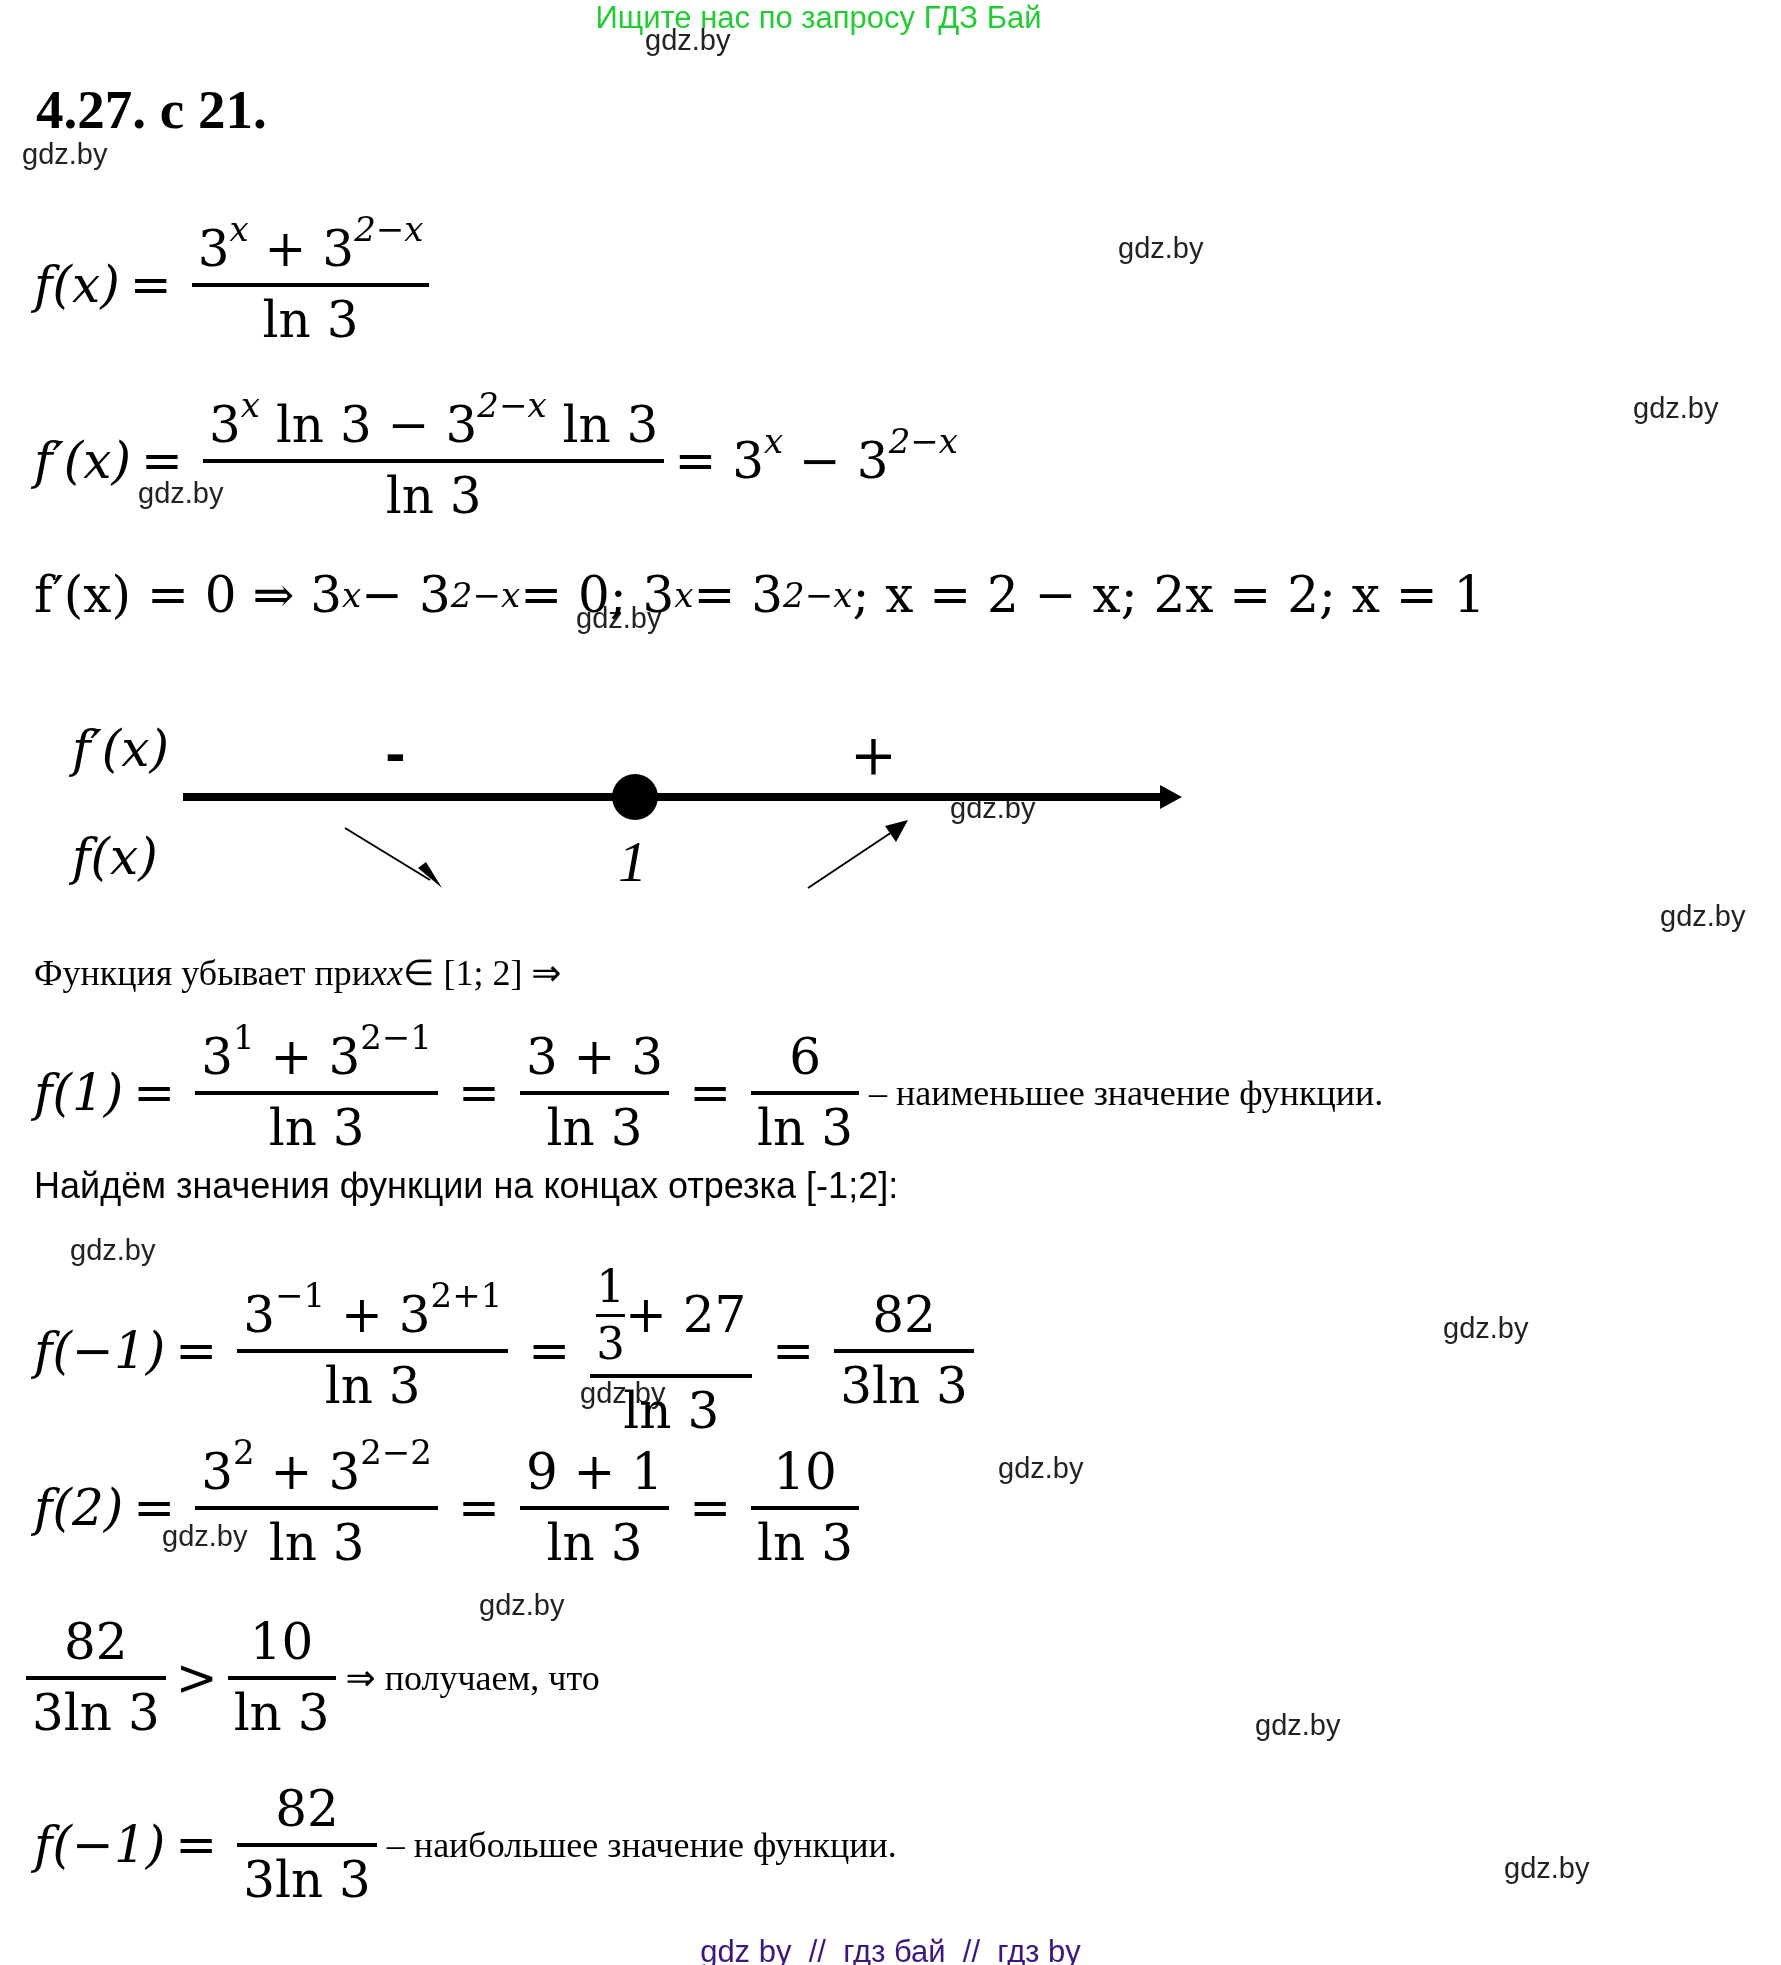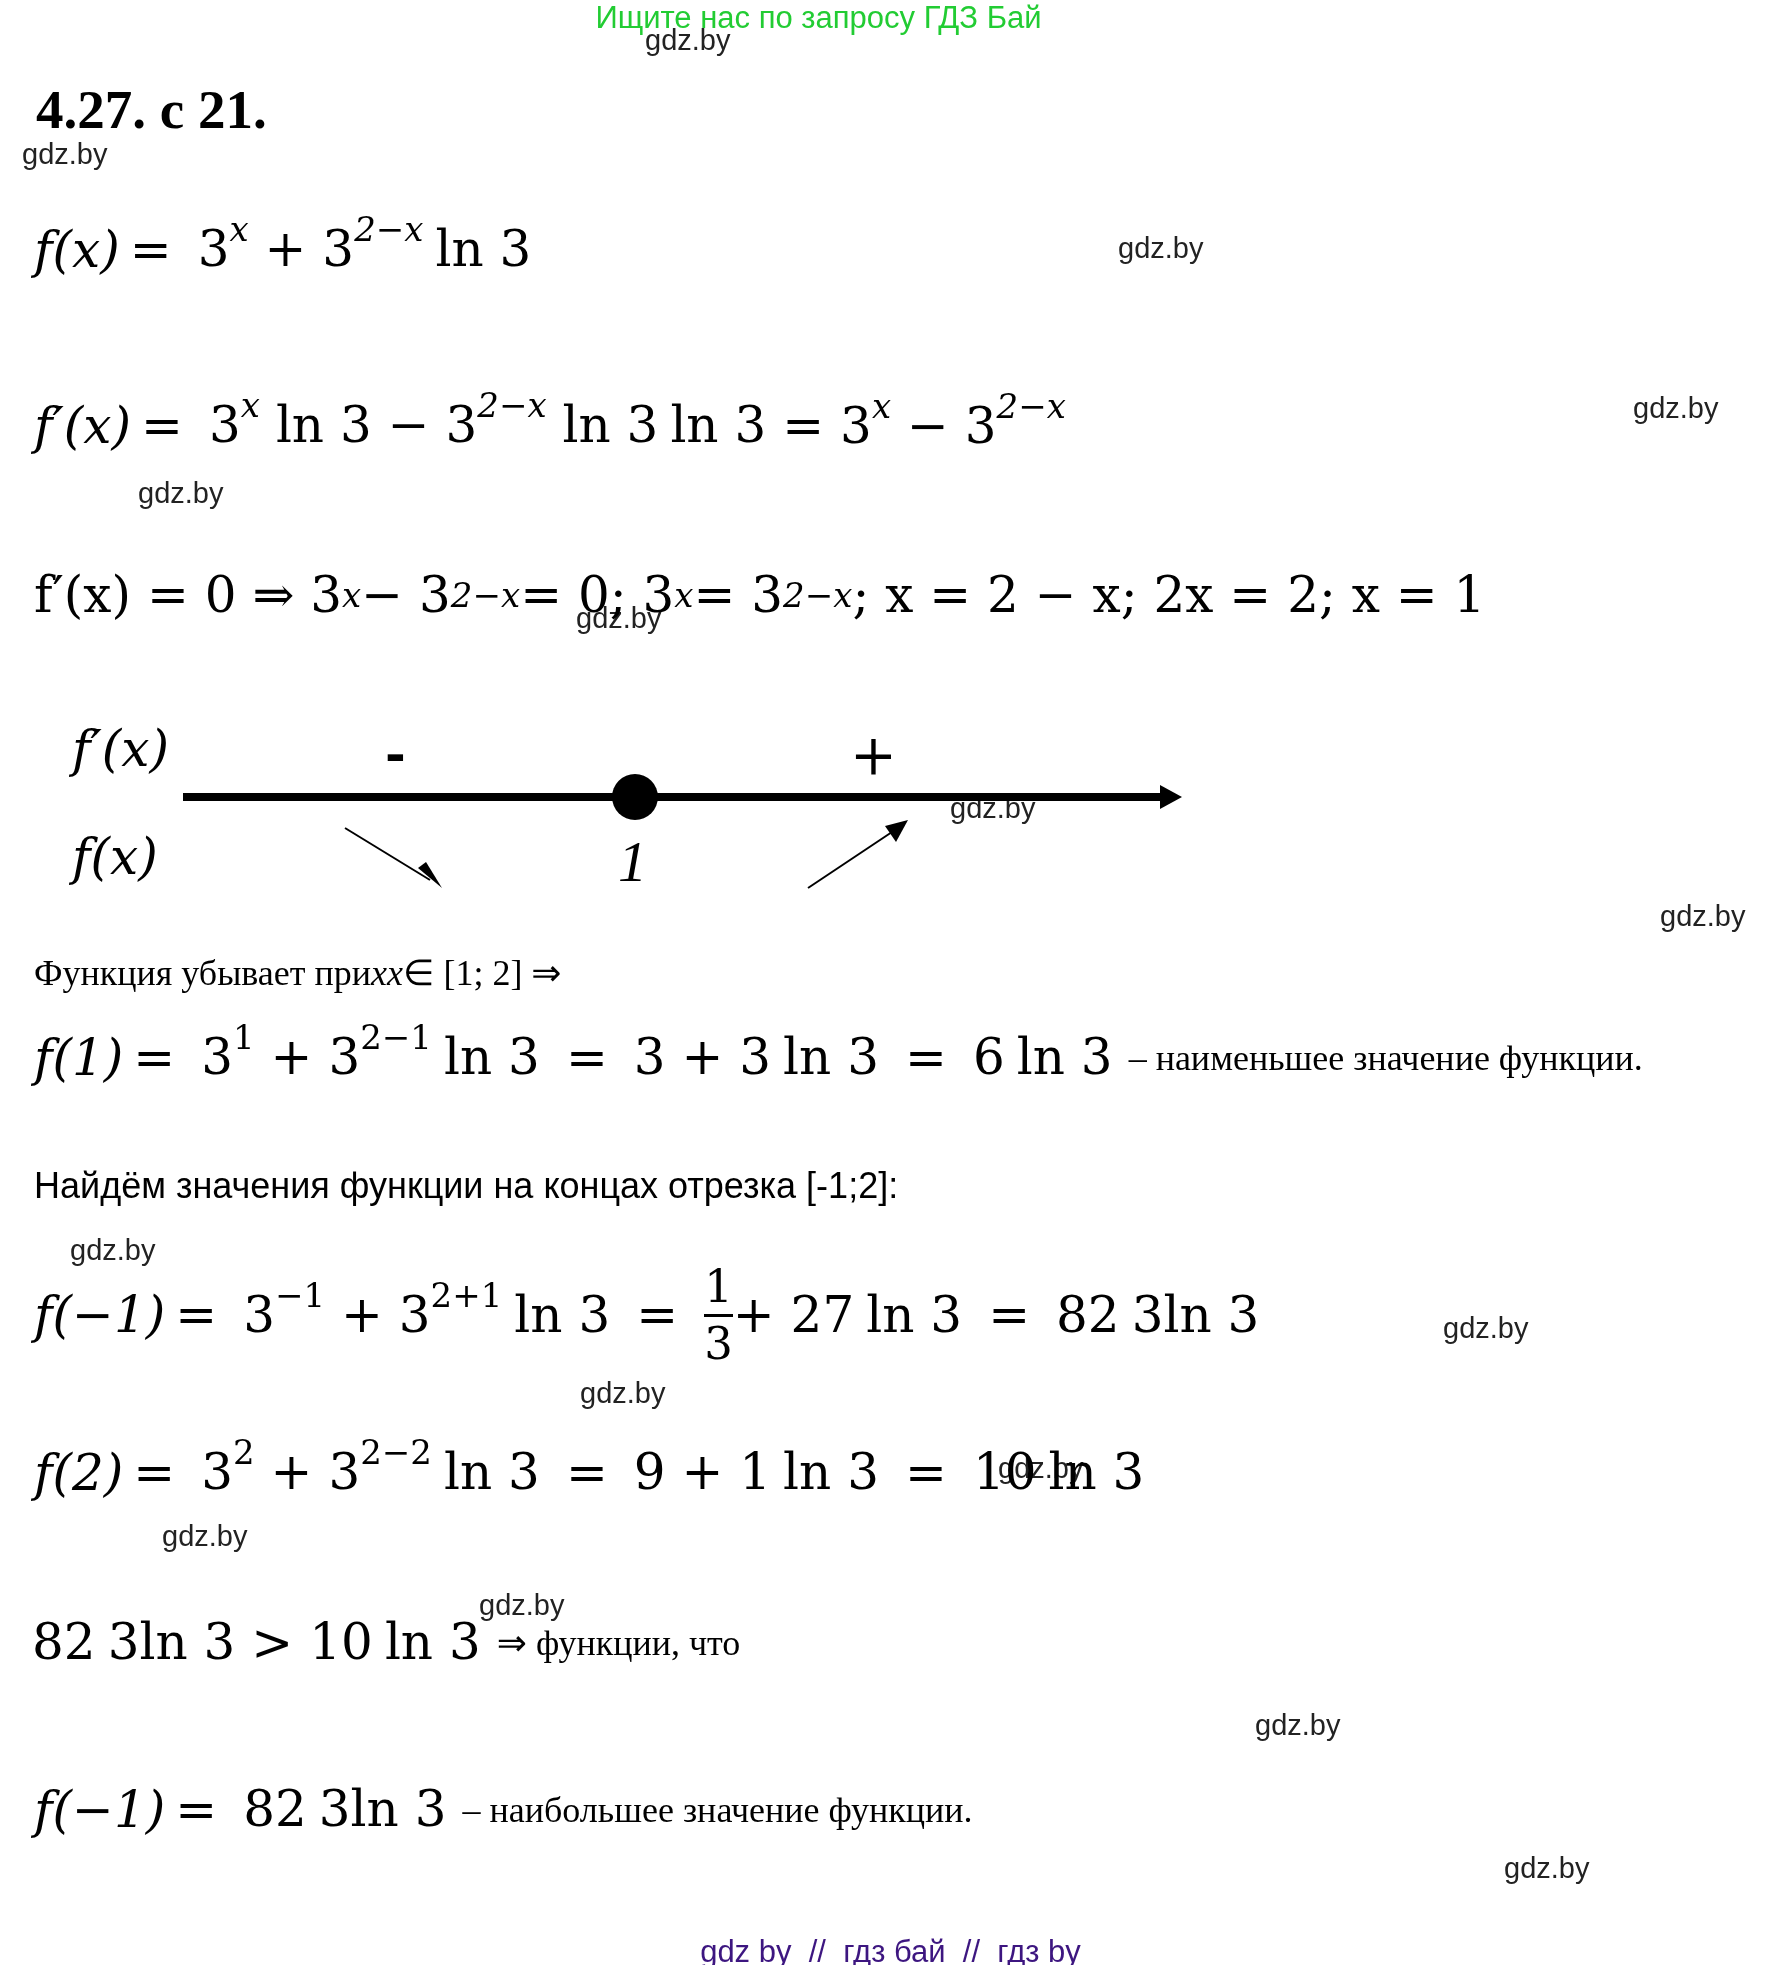--- a/index.html
+++ b/index.html
@@ -8,21 +8,21 @@
   .abs { position: absolute; }
   .wm { position: absolute; font-family: Liberation Sans, sans-serif; font-size: 29px; color: #222; }
   .header { position: absolute; left: 0; width: 1637px; top: 0; text-align: center;
             font-family: "Liberation Sans", sans-serif; font-size: 31px; }
   .footer { position: absolute; left: 0; width: 1781px; top: 1934px; text-align: center;
             font-family: "Liberation Sans", sans-serif; font-size: 31px; }
   .title { position: absolute; left: 36px; top: 78px; font-family: "Liberation Serif", serif;
            font-weight: bold; font-size: 55px; text-align: right; }
   .line { position: absolute; left: 34px; display: flex; align-items: center; white-space: nowrap;
           font-size: 50px; line-height: 1; }
-  .frac { display: inline-flex; flex-direction: row; align-items: center; margin: 0 10px; }
+  .frac { display: inline-flex; flex-direction: column; align-items: center; margin: 0 10px; }
   .frac .num, .frac .den { padding: 0 6px; line-height: 1.1; }
   .frac .bar { align-self: stretch; height: 4px; background: #000; margin: 6px 0; }
   .it { font-style: italic; }
   sup { font-size: 0.68em; vertical-align: 0.75em; line-height: 0; }
   .op { margin: 0 10px; }
   .rus { font-family: "Liberation Serif", serif; font-size: 36px; }
   .small-frac { display: inline-flex; flex-direction: column; align-items: center; font-size: 0.9em; }
   .small-frac .bar { align-self: stretch; height: 3px; background: #000; margin: 2px 0; }
 </style>
 </head>
@@ -191,21 +191,21 @@
       <span class="num">82</span>
       <span class="bar"></span>
       <span class="den">3ln 3</span>
     </span>
   <span>&gt;</span>
   <span class="frac">
       <span class="num">10</span>
       <span class="bar"></span>
       <span class="den">ln 3</span>
     </span>
-  <span class="rus">⇒ функции, что</span>
+  <span class="rus">⇒ получаем, что</span>
 </div>
 
 <div class="line" style="top:1782px;">
   <span class="it">f(−1)</span>
   <span class="op">=</span>
   <span class="frac">
       <span class="num">82</span>
       <span class="bar"></span>
       <span class="den">3ln 3</span>
     </span>

